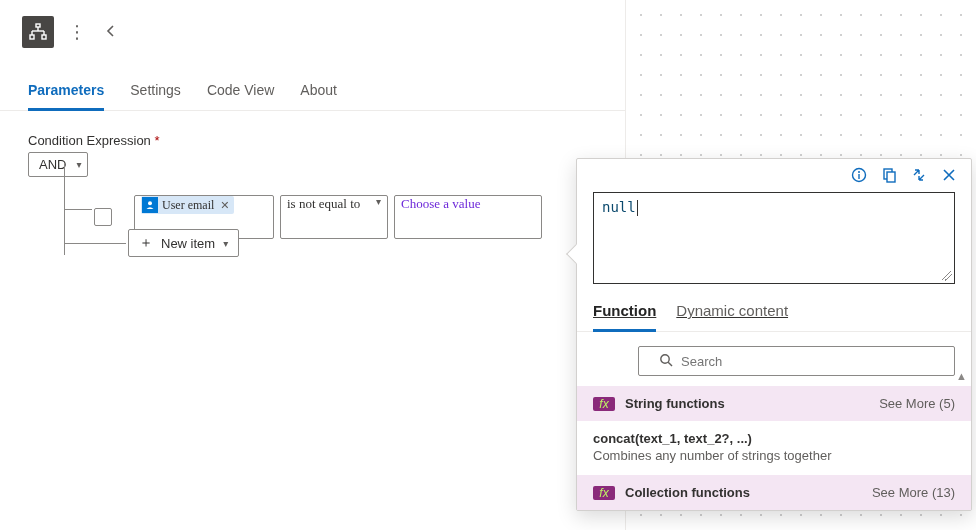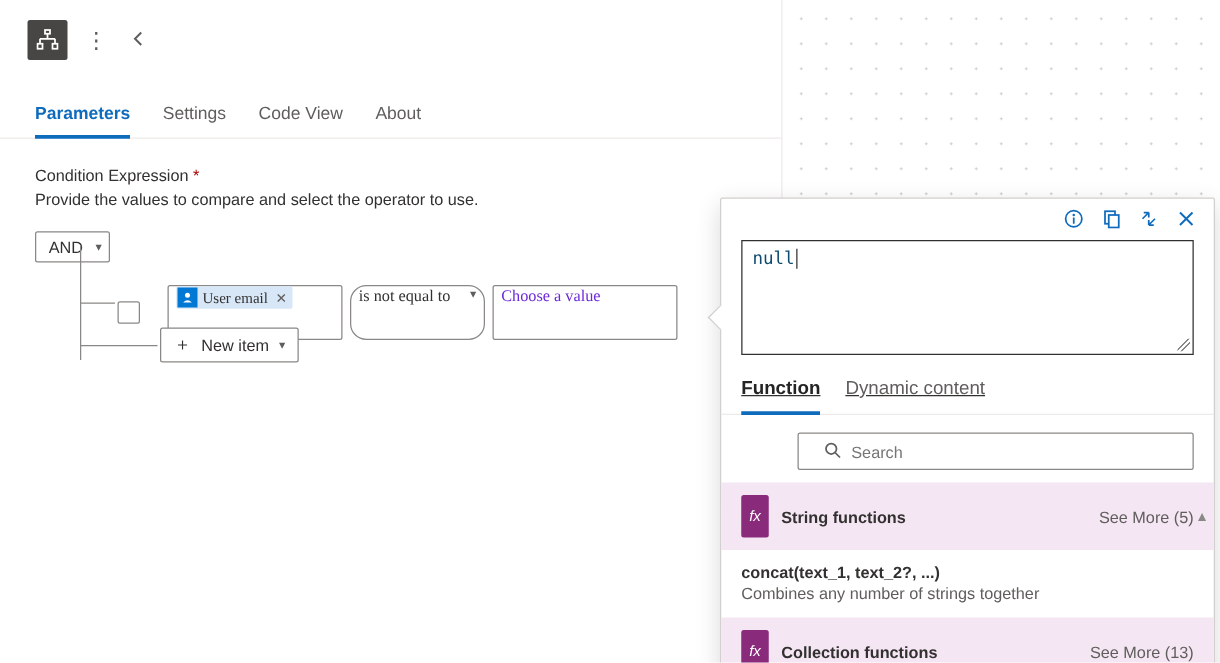--- a/index.html
+++ b/index.html
@@ -139,21 +139,21 @@
       border: 1px solid #8a8886;
       border-radius: 2px;
       height: 44px;
       display: flex;
       align-items: flex-start;
       padding: 0 6px;
       background: #fff;
       font-family: Liberation Serif, serif;
     }
     .token-box.w1 { width: 140px; }
-    .token-box.w2 { width: 108px; justify-content: space-between; border-radius: 13px; }
+    .token-box.w2 { width: 108px; justify-content: space-between; }
     .token-box.w3 { width: 148px; color: #6d28d9; }
     .dyn-token {
       display: inline-flex;
       align-items: center;
       background: #d7e7f7;
       border-radius: 2px;
       padding: 1px 4px 1px 1px;
       gap: 4px;
       font-size: 12px;
     }
@@ -275,23 +275,23 @@
     .cat {
       background: #f4e6f3;
       display: flex;
       align-items: center;
       padding: 10px 16px;
       gap: 10px;
       justify-content: space-between;
     }
     .cat-left { display:flex; align-items:center; gap:10px; }
     .fx-badge {
-      width: 22px; height: 34px;
+      width: 22px; height: 14px;
       background: #8a2a7a;
-      color: #ffffff;
+      color: #bef264;
       font-style: italic;
       font-size: 12px;
       display:flex; align-items:center; justify-content:center;
       border-radius:2px;
     }
     .cat-title { font-weight:600; font-size:13px; }
     .see-more { color:#605e5c; font-size:13px; cursor:pointer; }
     .fn-item { padding: 10px 16px 12px; }
     .fn-sig { font-weight:600; font-size:13px; }
     .fn-desc { color:#605e5c; font-size:13px; margin-top:2px; }
@@ -336,21 +336,20 @@
     <div class="tab">Settings</div>
     <div class="tab">Code View</div>
     <div class="tab">About</div>
   </div>
 
   <div class="content">
     <div class="label-row">
       <span>Condition Expression</span>
       <span class="required">*</span>
     </div>
-    <div class="helptext">Provide the values to compare and select the operator to use.</div>
 
     <div class="and-picker">
       <span>AND</span>
       <span class="chev">▾</span>
     </div>
 
     <div class="tree">
       <div class="tree-line-v1"></div>
       <div class="tree-line-h1"></div>
       <div class="tree-line-h2"></div>

